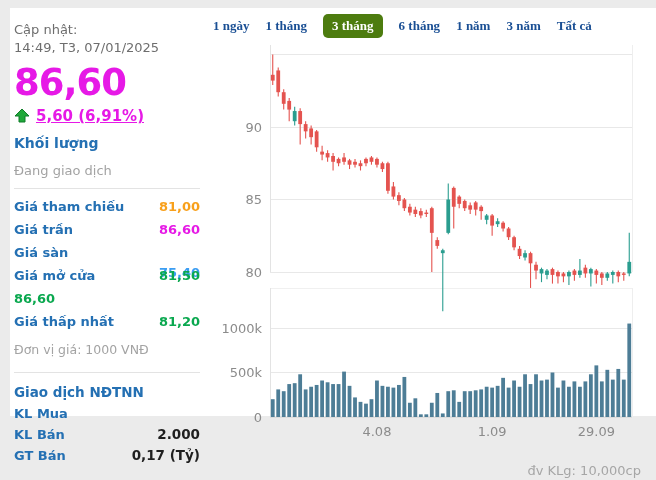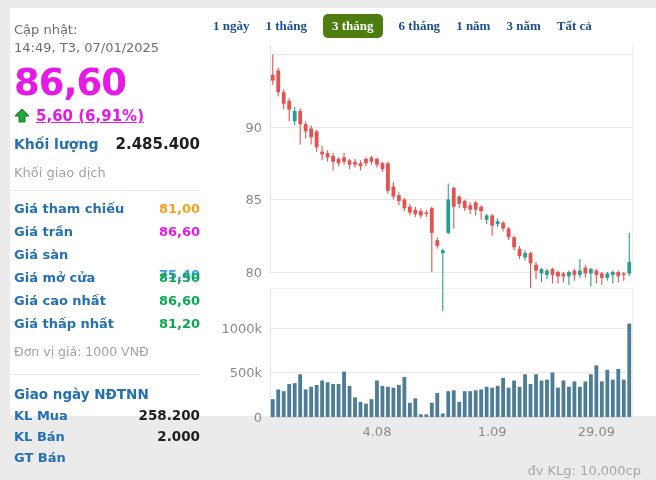--- a/index.html
+++ b/index.html
@@ -58,68 +58,66 @@
         <span style="display:inline-flex;">
           <svg width="16" height="16" viewBox="0 0 16 16">
             <polygon points="8,1 15,8 11,8 11,14 5,14 5,8 1,8" fill="#1fa83a" stroke="#0f7d28" stroke-width="1"></polygon>
           </svg>
         </span>
         <span class="txt">5,60 (6,91%)</span>
       </div>
 
       <div class="kv volrow">
         <span class="blue-lab" style="font-size:14px;">Khối lượng</span>
-        <span class="val">2.485.400</span>
-      </div>
-
-      <div class="status">Khối giao dịch</div>
+      </div>
+
+      <div class="status">Đang giao dịch</div>
 
       <hr class="divider">
 
       <div class="prow kv">
         <span class="blue-lab">Giá tham chiếu</span>
         <span class="val" style="color: rgb(248, 160, 27);">81,00</span>
       </div>
       <div class="prow kv">
         <span class="blue-lab">Giá trần</span>
         <span class="val" style="color: rgb(230, 25, 230);">86,60</span>
       </div>
       <div class="prow kv">
         <span class="blue-lab">Giá sàn</span>
         <span class="val" style="color: rgb(59, 157, 242); margin-top: 40px;">75,40</span>
       </div>
       <div class="prow kv">
         <span class="blue-lab">Giá mở cửa</span>
         <span class="val" style="color: rgb(10, 168, 79);">81,50</span>
       </div>
       <div class="prow kv">
-        <span class="blue-lab">Giá cao nhất</span>
         <span class="val" style="color: rgb(10, 168, 79);">86,60</span>
       </div>
       <div class="prow kv">
         <span class="blue-lab">Giá thấp nhất</span>
         <span class="val" style="color: rgb(10, 168, 79);">81,20</span>
       </div>
 
       <div class="unit">Đơn vị giá: 1000 VNĐ</div>
 
       <hr class="divider2">
 
-      <div class="fgn-title">Giao ngày NĐTNN</div>
+      <div class="fgn-title">Giao dịch NĐTNN</div>
 
       <div class="frow kv">
         <span class="blue-lab">KL Mua</span>
-        <span class="val">258.200</span>
       </div>
       <div class="frow kv">
         <span class="blue-lab">KL Bán</span>
         <span class="val">2.000</span>
       </div>
       <div class="frow kv">
         <span class="blue-lab">GT Bán</span>
+        <span class="val">0,17 (Tỷ)</span>
       </div>
     </aside>
 
     <nav class="tabs">
       <button class="tab">1 ngày</button>
       <button class="tab">1 tháng</button>
       <button class="tab active">3 tháng</button>
       <button class="tab">6 tháng</button>
       <button class="tab">1 năm</button>
       <button class="tab">3 năm</button>

